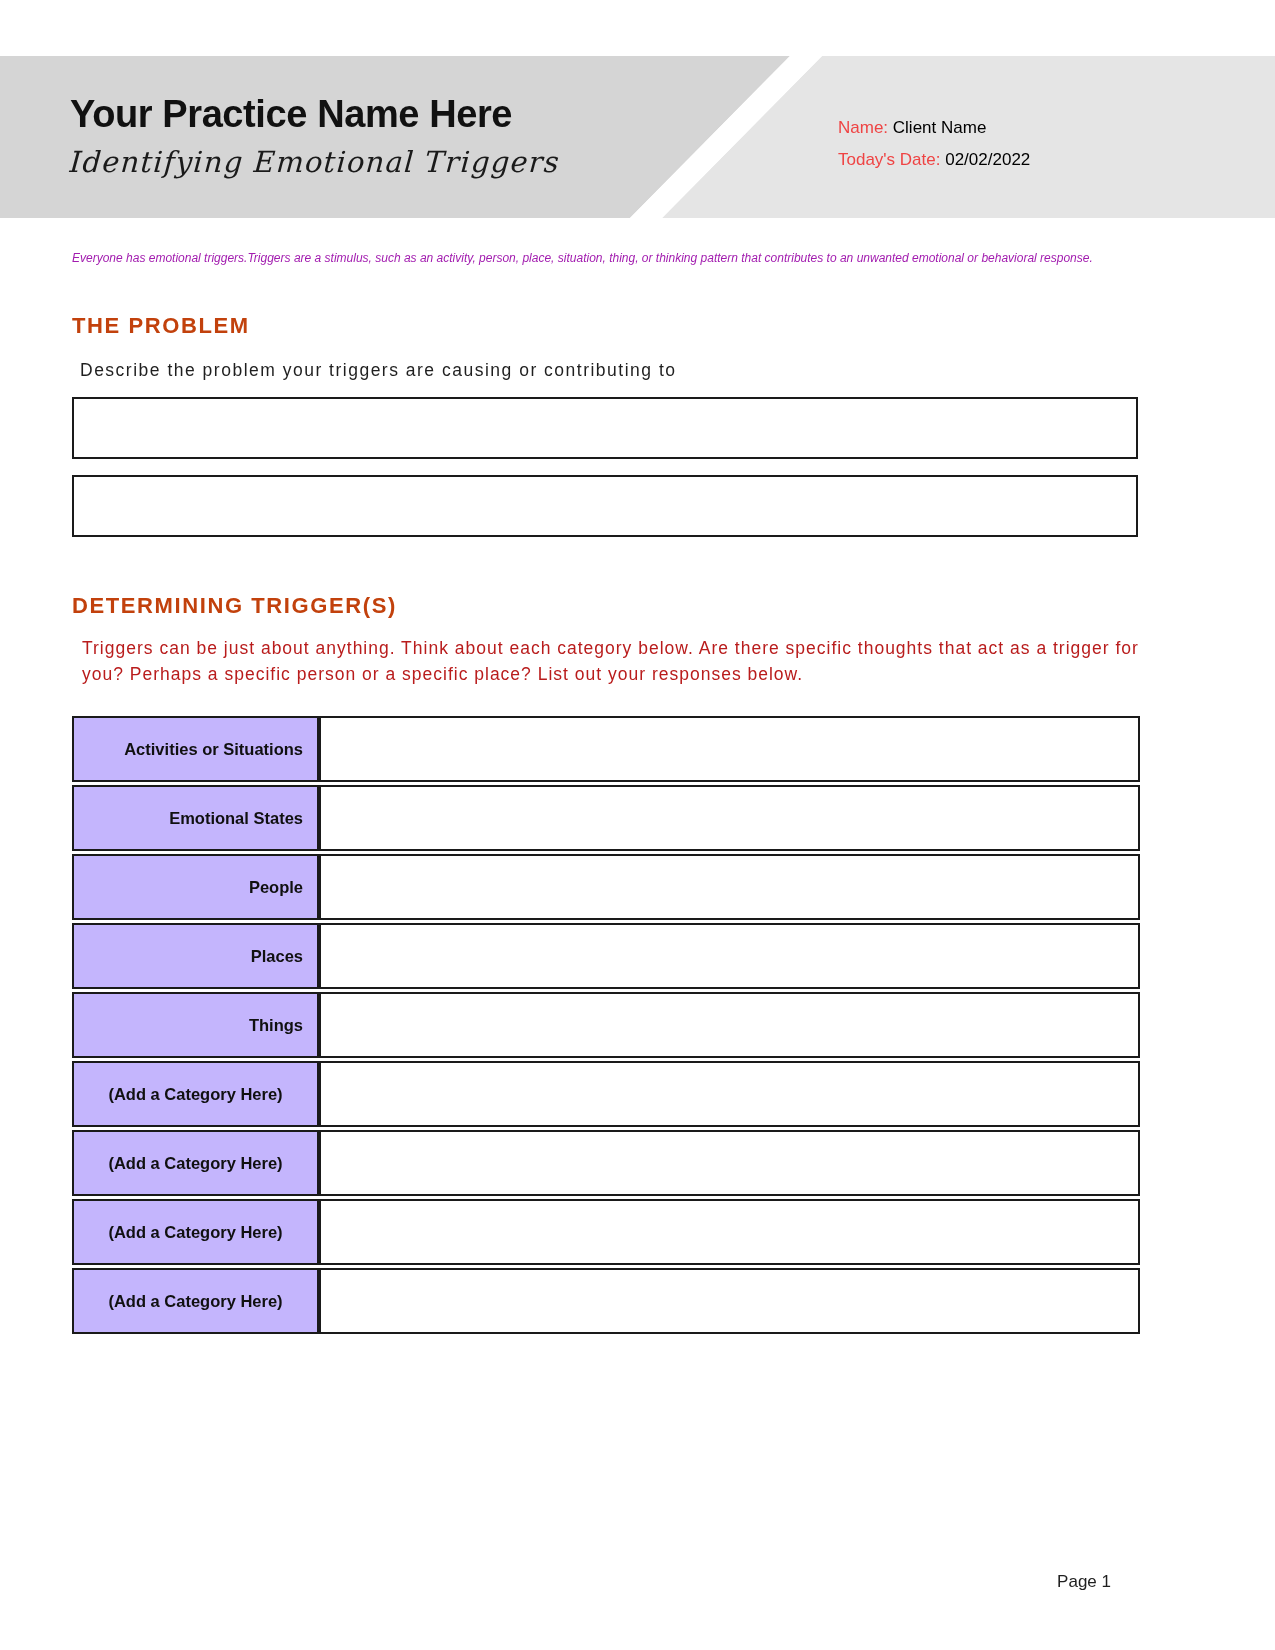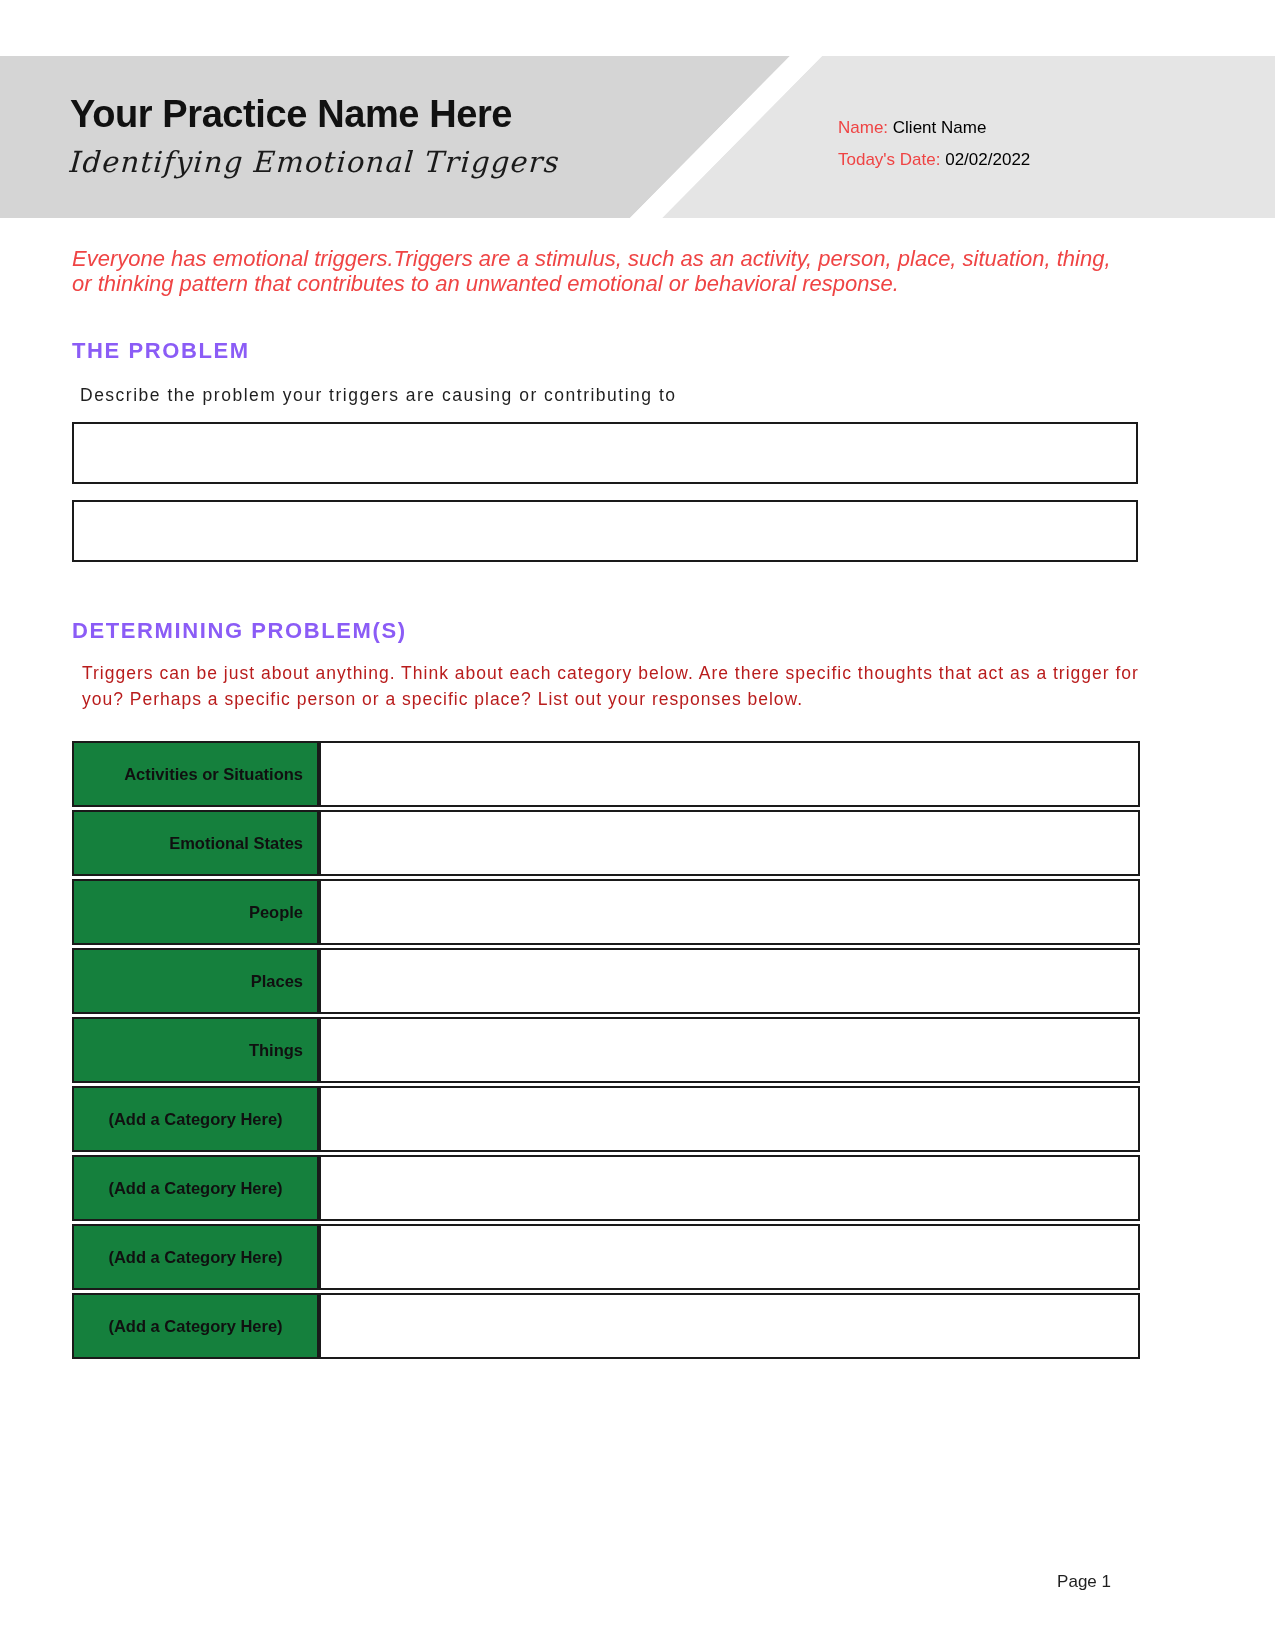--- a/index.html
+++ b/index.html
@@ -103,32 +103,32 @@
   
   .content {
     position: absolute;
     left: 72px;
     top: 246px;
     width: 1070px;
   }
 
   .intro {
     font-style: italic;
-    font-size: 22px;
+    font-size: 12px;
     line-height: 25px;
-    color: #ef4444;
+    color: #a21caf;
     margin: 0 0 0 0;
     width: 1045px;
   }
 
   .section-heading {
     font-weight: bold;
     font-size: 22px;
     letter-spacing: 1.6px;
-    color: #8b5cf6;
+    color: #c2410c;
     margin: 0;
     white-space: nowrap;
   }
   .heading-problem { margin-top: 42px; }
   .heading-triggers { margin-top: 56px; }
 
   .prompt {
     font-size: 17.5px;
     letter-spacing: 1.5px;
     line-height: 26px;
@@ -164,21 +164,21 @@
     table-layout: fixed;
   }
   .trigger-table td {
     border: 2px solid #1a1a1a;
     box-sizing: border-box;
     height: 66px;
     vertical-align: middle;
   }
   .cat-label {
     width: 247px;
-    background: #15803d;
+    background: #c4b5fd;
     text-align: right;
     padding: 0 14px 0 10px;
     font-weight: bold;
     font-size: 16.5px;
     color: #101010;
   }
   .cat-label.placeholder {
     text-align: center;
     padding: 0 0;
   }
@@ -232,21 +232,21 @@
 
     <h2 class="section-heading heading-problem">THE PROBLEM</h2>
 
     <p class="prompt">Describe the problem your triggers are causing or contributing to</p>
 
     <div class="answer-box"></div>
 
 
     <div class="answer-box second"></div>
 
-    <h2 class="section-heading heading-triggers">DETERMINING PROBLEM(S)</h2>
+    <h2 class="section-heading heading-triggers">DETERMINING TRIGGER(S)</h2>
 
     <p class="paragraph">Triggers can be just about anything. Think about each category below. Are there specific thoughts that act as a trigger for you? Perhaps a specific person or a specific place? List out your responses below.</p>
 
     <table class="trigger-table">
       <tbody>
           <tr>
             <td class="cat-label">Activities or Situations</td>
             <td class="cat-input"></td>
           </tr>
           <tr>

